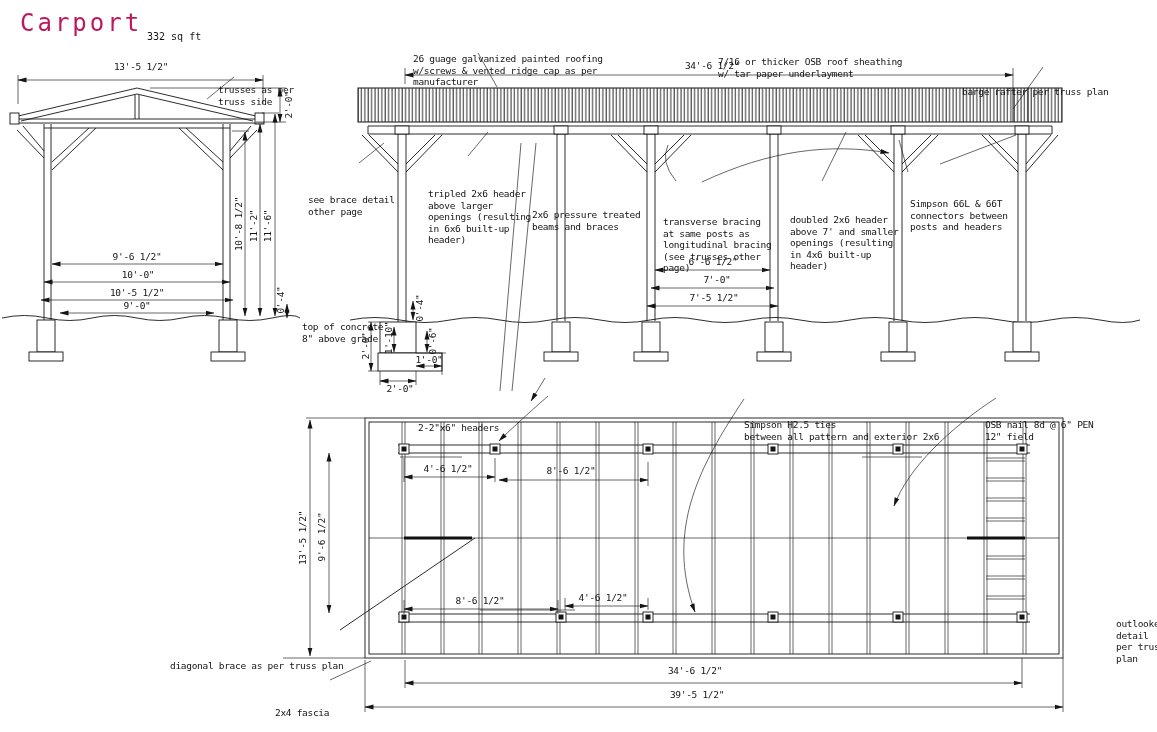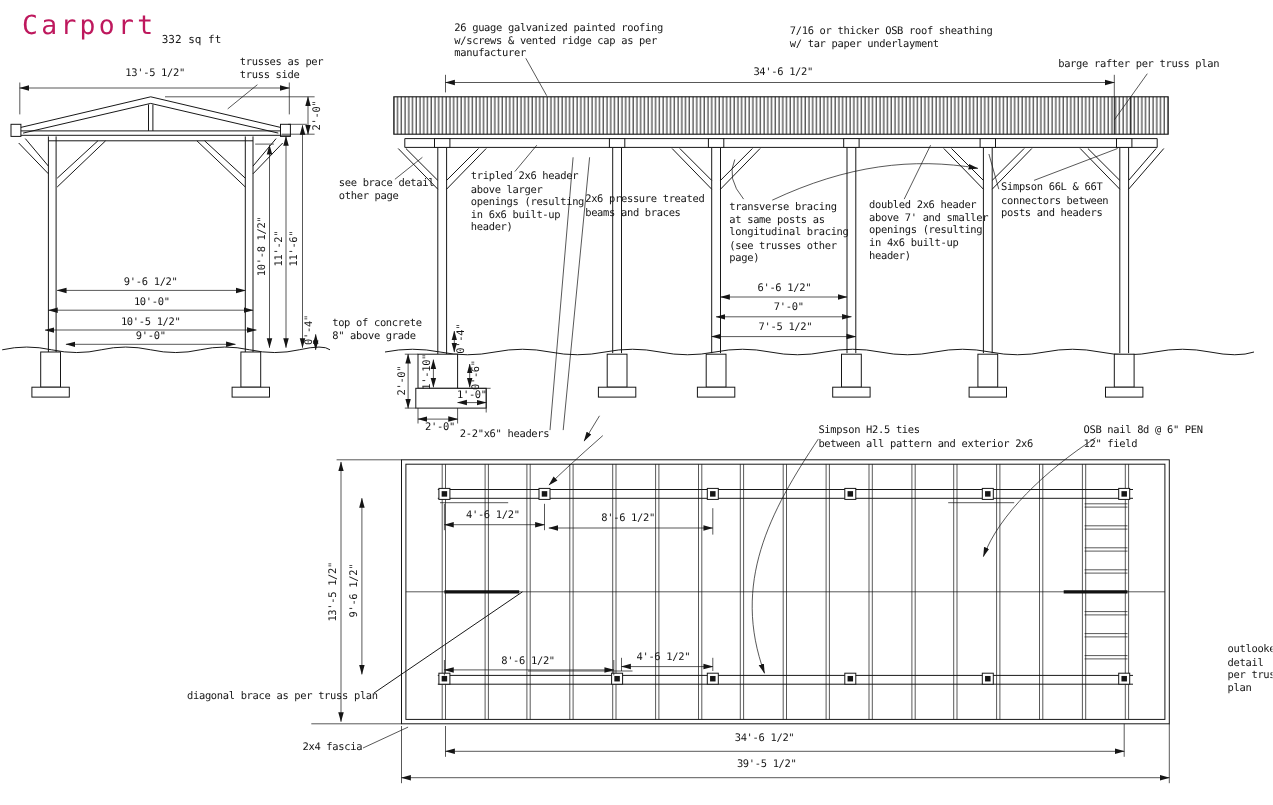--- a/index.html
+++ b/index.html
@@ -7,21 +7,21 @@
          font-family:"DejaVu Sans Mono",monospace;}
   svg{position:absolute;left:0;top:0;}
   .ln{stroke:#151515;stroke-width:0.9;fill:none;}
   .lnf{stroke:#151515;stroke-width:0.9;fill:#ffffff;}
   .lnr{stroke:#151515;stroke-width:0.9;fill:none;}
   .xl{stroke:#151515;stroke-width:0.65;fill:none;}
   .dl{stroke:#151515;stroke-width:0.65;fill:none;marker-start:url(#ar);marker-end:url(#ar);}
   .led{marker-end:url(#ar);}
   .thick{stroke:#111;stroke-width:3;}
   .note{position:absolute;font:9.5px/1.22 "DejaVu Sans Mono",monospace;color:#141414;
-        white-space:pre-line;letter-spacing:-0.3px;}
+        white-space:pre-line;letter-spacing:-0.3px;margin-top:33px;}
   .dim{position:absolute;font:9.5px/1 "DejaVu Sans Mono",monospace;color:#141414;
        transform:translate(-50%,-50%);white-space:nowrap;letter-spacing:-0.3px;}
   .dimv{position:absolute;font:9.5px/1 "DejaVu Sans Mono",monospace;color:#141414;
         transform:translate(-50%,-50%) rotate(-90deg);white-space:nowrap;letter-spacing:-0.3px;}
   .title{position:absolute;left:20px;top:10px;font:24px/1.1 "DejaVu Sans Mono",monospace;
          letter-spacing:3px;color:#be185d;font-weight:normal;}
   .area{position:absolute;left:147px;top:31px;font:10px/1.1 "DejaVu Sans Mono",monospace;color:#141414;}
 </style>
 </head>
 <body>

